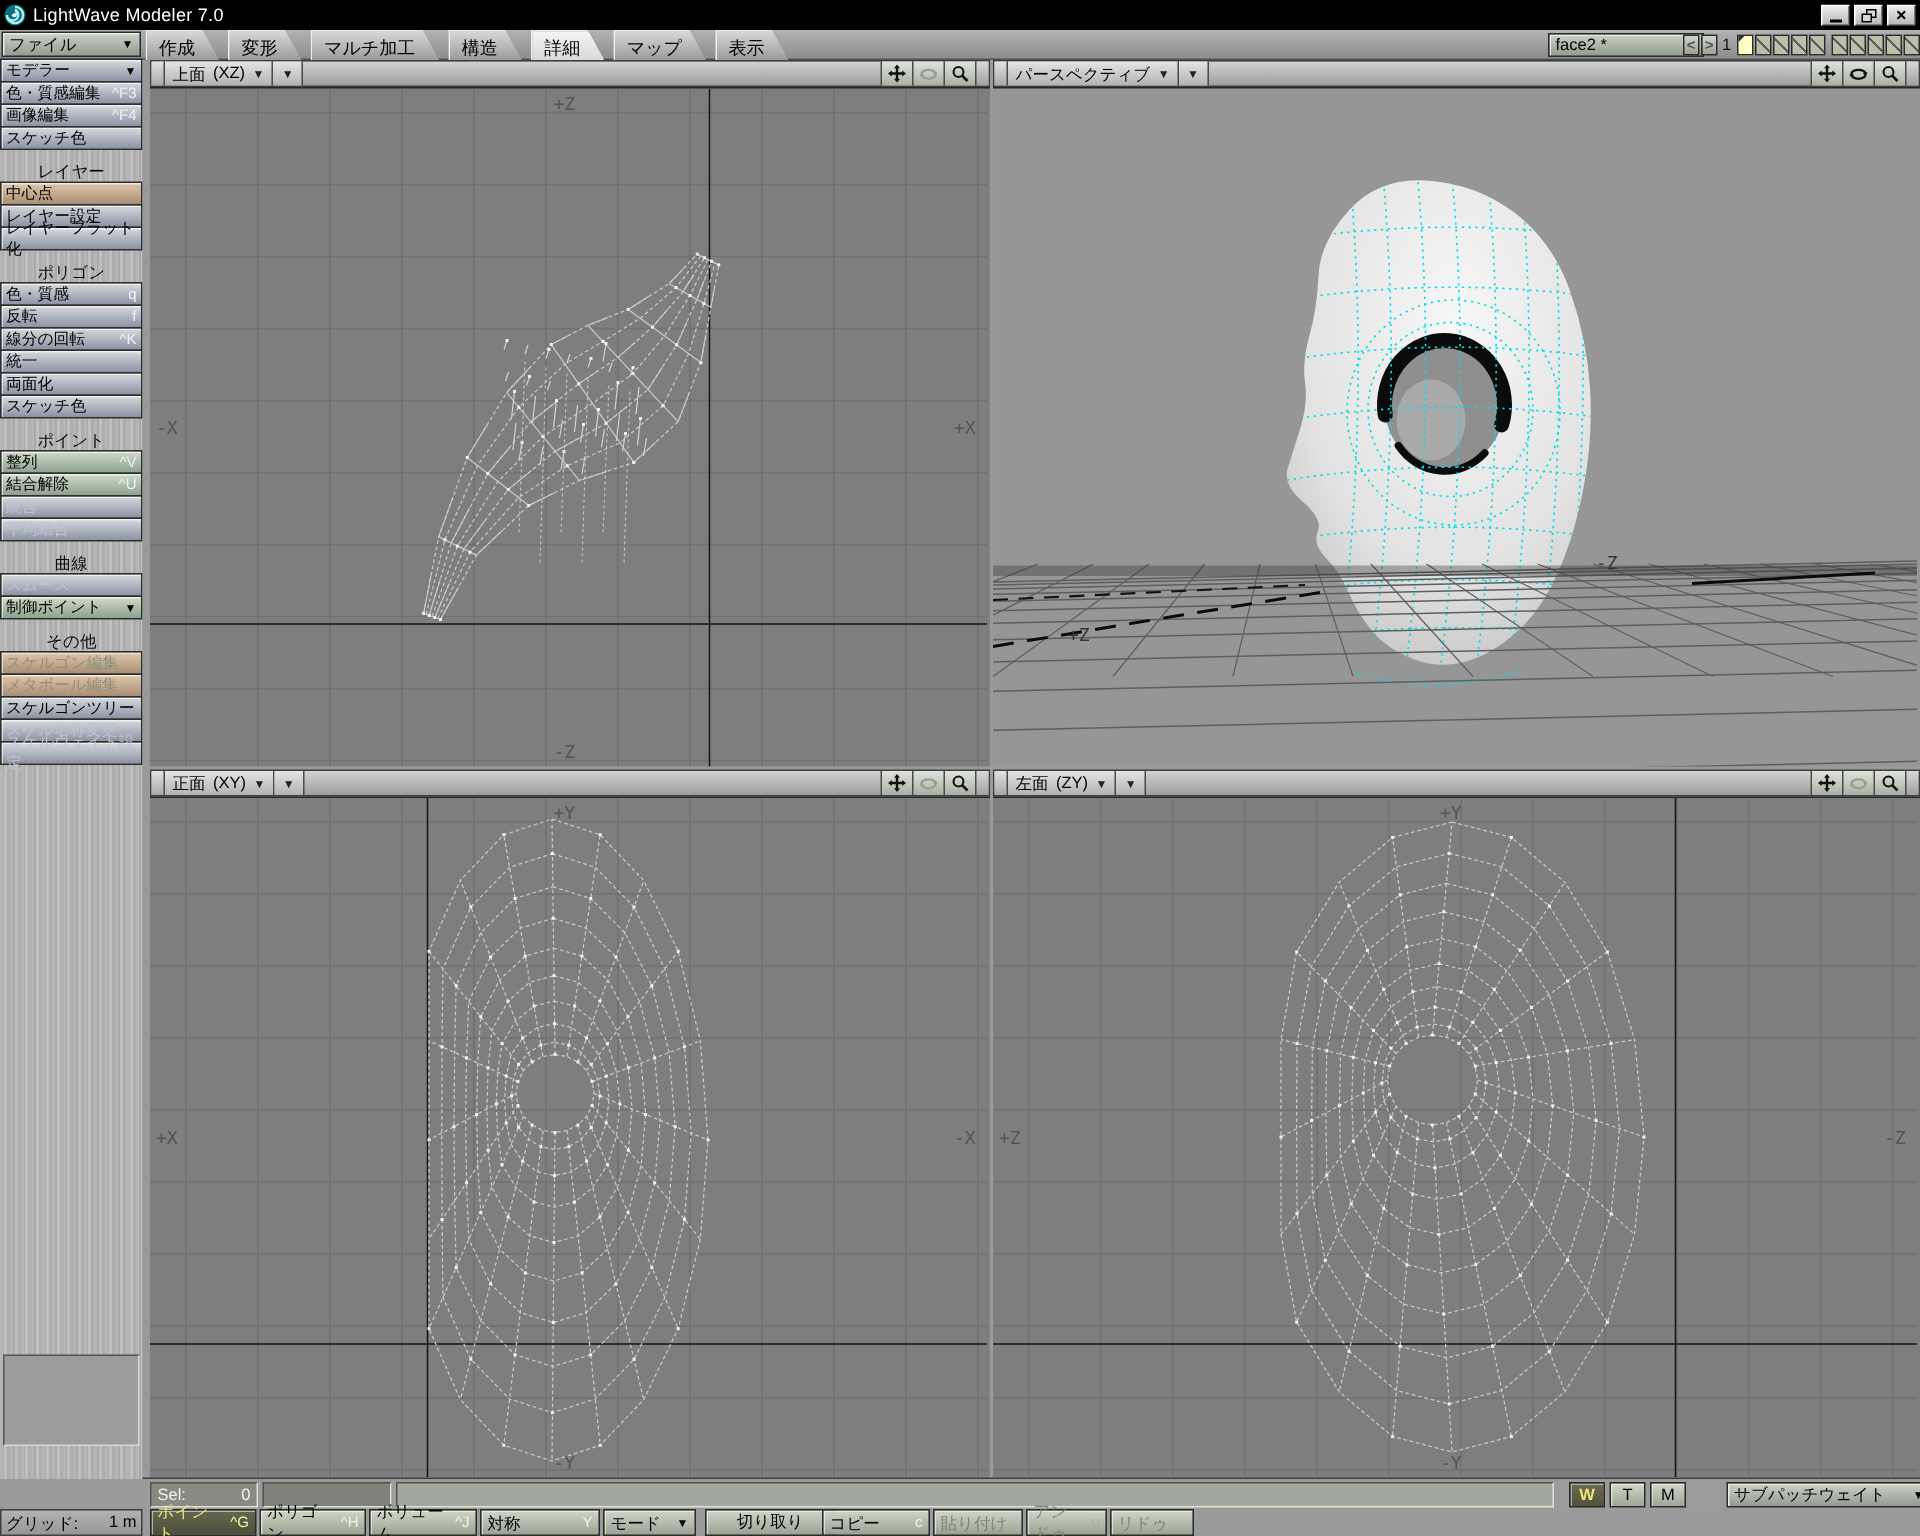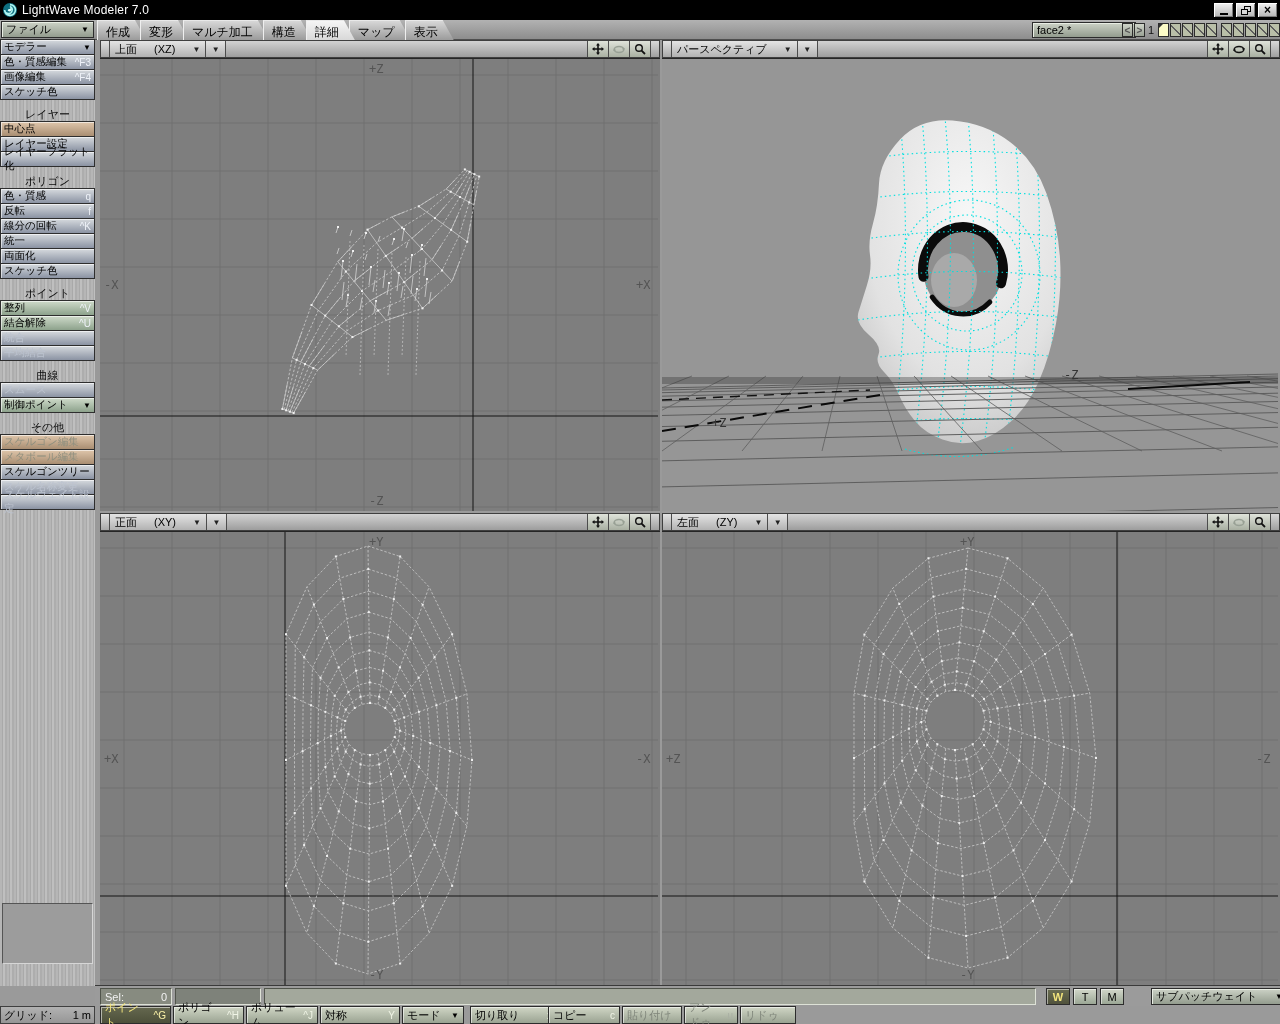--- a/index.html
+++ b/index.html
@@ -19,21 +19,21 @@
   .g-restore i:first-child{right:0;top:0;}
   .g-restore i:last-child{left:0;bottom:0;}
   .g-close{font-weight:bold;font-size:12px;line-height:10px;}
 
   
   .menurow{position:absolute;left:0;top:20px;width:1280px;height:20px;background:linear-gradient(#b2b2b2,#8d8d8d);border-bottom:1px solid #4f4f4f;}
   .dd{background:linear-gradient(#ccd2c6,#939c8e);border:1px solid #2c2c2c;box-shadow:inset 1px 1px 0 #e9eee4;
       display:flex;align-items:center;font-size:11px;padding:1px 4px;}
   .dd .arr{margin-left:auto;font-size:8px;line-height:8px;}
   .filedd{position:absolute;left:1px;top:1px;width:93px;height:17px;}
-  .tabs{position:absolute;left:97px;top:0;height:20px;display:flex;}
+  .tabs{position:absolute;left:97px;top:0;height:20px;display:flex;gap:12px;}
   .tab{height:20px;padding:3px 16px 0 8px;margin-right:-6px;clip-path:polygon(0 0,calc(100% - 11px) 0,100% 100%,0 100%);
        background:linear-gradient(#d7d7d7,#9b9b9b);border-left:1px solid #efefef;border-top:1px solid #e8e8e8;font-size:12px;}
   .tab.active{background:linear-gradient(#f5f5f5,#d8d8d8);z-index:2;}
   .objdd{position:absolute;left:1032px;top:2px;width:104px;height:16px;justify-content:flex-end;}
   .lyrnav{position:absolute;left:1122px;top:3px;display:flex;gap:1px;}
   .lyrnav .nb{width:11px;height:14px;background:linear-gradient(#cfd4c9,#9aa295);border:1px solid #2c2c2c;color:#555;
       display:flex;align-items:center;justify-content:center;font-size:10px;font-weight:bold;}
   .lyrnum{position:absolute;left:1148px;top:4px;font-size:11px;color:#111;}
   .lyrbank{position:absolute;left:1158px;top:3px;display:flex;}
   .lyr{width:11px;height:14px;border:1px solid #2c2c2c;margin-right:1px;}
@@ -56,21 +56,21 @@
   .sb-hdr{height:16px;display:flex;align-items:center;justify-content:center;font-size:11px;color:#0a0a0a;}
   .sb-gap{height:6px;}
   .preview{position:absolute;left:2px;top:903px;width:91px;height:61px;background:#9c9c9c;
     border-top:1px solid #555;border-left:1px solid #555;border-bottom:1px solid #d6d6d6;border-right:1px solid #d6d6d6;}
 
   
   .leftstrip{position:absolute;left:95px;top:40px;width:5px;height:945px;background:#999;}
   .vp{position:absolute;}
   .vph{height:18px;background:linear-gradient(#d2d2d2,#9d9d9d);border:1px solid #3f3f3f;display:flex;align-items:center;}
   .vph-sliver{width:9px;height:16px;background:linear-gradient(#e2e2e2,#a8a8a8);border-right:1px solid #4c4c4c;}
-  .vph-title{height:16px;display:flex;align-items:center;gap:17px;padding:0 5px;background:linear-gradient(#e4e4e4,#b2b2b2);border-right:1px solid #4c4c4c;font-size:11px;}
+  .vph-title{height:16px;display:flex;align-items:center;gap:5px;padding:0 5px;background:linear-gradient(#e4e4e4,#b2b2b2);border-right:1px solid #4c4c4c;font-size:11px;}
   .vph-title .arr,.vph-mini .arr{font-size:8px;color:#222;}
   .vph-mini{width:20px;height:16px;display:flex;align-items:center;justify-content:center;background:linear-gradient(#e4e4e4,#b2b2b2);border-right:1px solid #4c4c4c;}
   .vph-sp{flex:1;}
   .vph-icon{width:21px;height:16px;display:flex;align-items:center;justify-content:center;background:linear-gradient(#dfe3da,#a9b0a2);border-left:1px solid #4c4c4c;color:#111;}
   .vph-icon.dis{color:#98a095;}
   .vph-end{width:9px;height:16px;background:linear-gradient(#d8d8d8,#a0a0a0);border-left:1px solid #4c4c4c;}
   .vp-content{position:relative;background:#7e7e7e;border-top:1px solid #262626;}
   .vp-content.persp{background:#969696;}
   .vp-content svg{display:block;}
 
@@ -1002,21 +1002,21 @@
         <span class="sc">^J</span>
       </div>
       <div class="mbtn" style="left: 320px; width: 80px;">
         <span>対称</span>
         <span class="sc">Y</span>
       </div>
       <div class="mbtn" style="left: 402px; width: 62px;">
         <span>モード</span>
         <span class="arr">▼</span>
       </div>
-      <div class="mbtn" style="left: 470px; width: 87px;">
+      <div class="mbtn" style="left: 470px; width: 87px; flex-direction: column;">
         <span>切り取り</span>
         <span class="sc">x</span>
       </div>
       <div class="mbtn" style="left: 548px; width: 72px;">
         <span>コピー</span>
         <span class="sc">c</span>
       </div>
       <div class="mbtn dis" style="left: 622px; width: 60px;">
         <span>貼り付け</span>
       </div>

